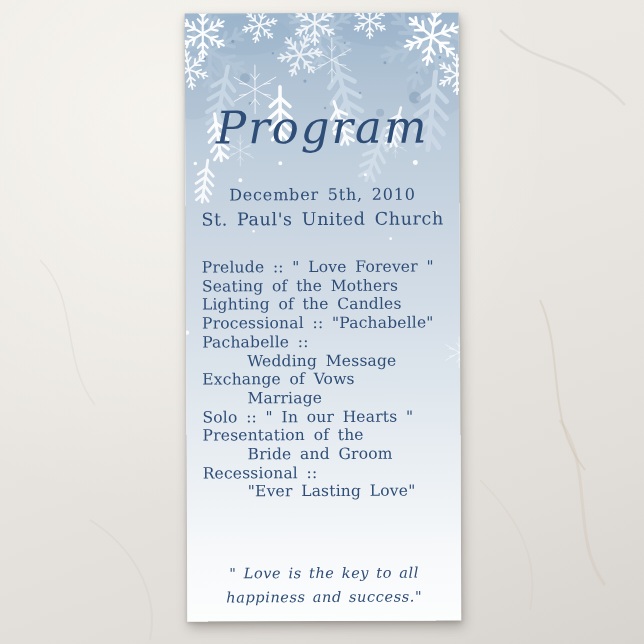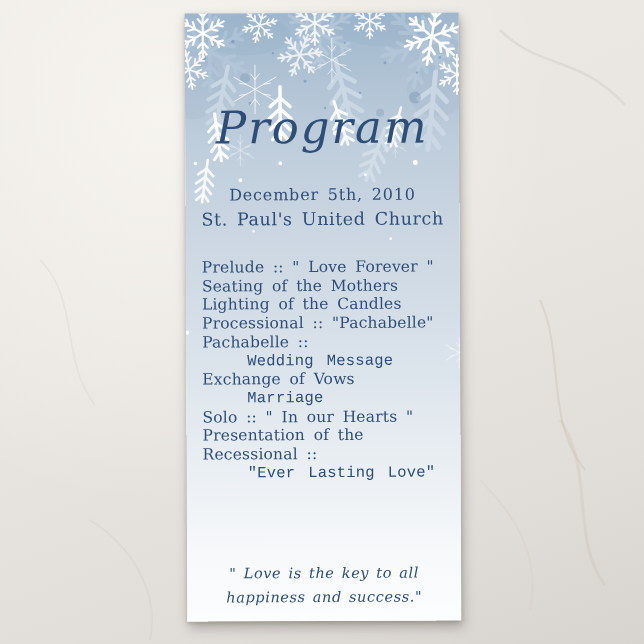--- a/index.html
+++ b/index.html
@@ -33,21 +33,21 @@
   }
   .venue-line{
     position:absolute;top:196px;left:0;width:274px;text-align:center;
     font-size:17.5px;letter-spacing:.6px;word-spacing:3px;
   }
   .program-list{
     position:absolute;top:245px;left:16px;width:252px;
     font-size:15.5px;line-height:18.7px;letter-spacing:.2px;word-spacing:3.5px;
   }
   .program-line{white-space:nowrap;}
-  .program-line.indent{padding-left:45px;font-family:Liberation Mono, monospace;}
+  .program-line.indent{padding-left:45px;}
   .quote{
     position:absolute;left:0;width:274px;text-align:center;
     font-style:italic;font-size:14.5px;letter-spacing:.6px;word-spacing:2px;
   }
   .quote.l1{top:552px;}
   .quote.l2{top:576px;}
 </style>
 </head>
 <body>
 
@@ -165,19 +165,20 @@
         <div class="program-line">Prelude :: " Love Forever "</div>
         <div class="program-line">Seating of the Mothers</div>
         <div class="program-line">Lighting of the Candles</div>
         <div class="program-line">Processional :: "Pachabelle"</div>
         <div class="program-line">Pachabelle ::</div>
         <div class="program-line indent">Wedding Message</div>
         <div class="program-line">Exchange of Vows</div>
         <div class="program-line indent">Marriage</div>
         <div class="program-line">Solo :: " In our Hearts "</div>
         <div class="program-line">Presentation of the</div>
+        <div class="program-line indent">Bride and Groom</div>
         <div class="program-line">Recessional ::</div>
         <div class="program-line indent">"Ever Lasting Love"</div>
       </div>
     <div class="quote l1">" Love is the key to all</div>
     <div class="quote l2">happiness and success."</div>
   </div>
 </div>
 
 </body></html>

